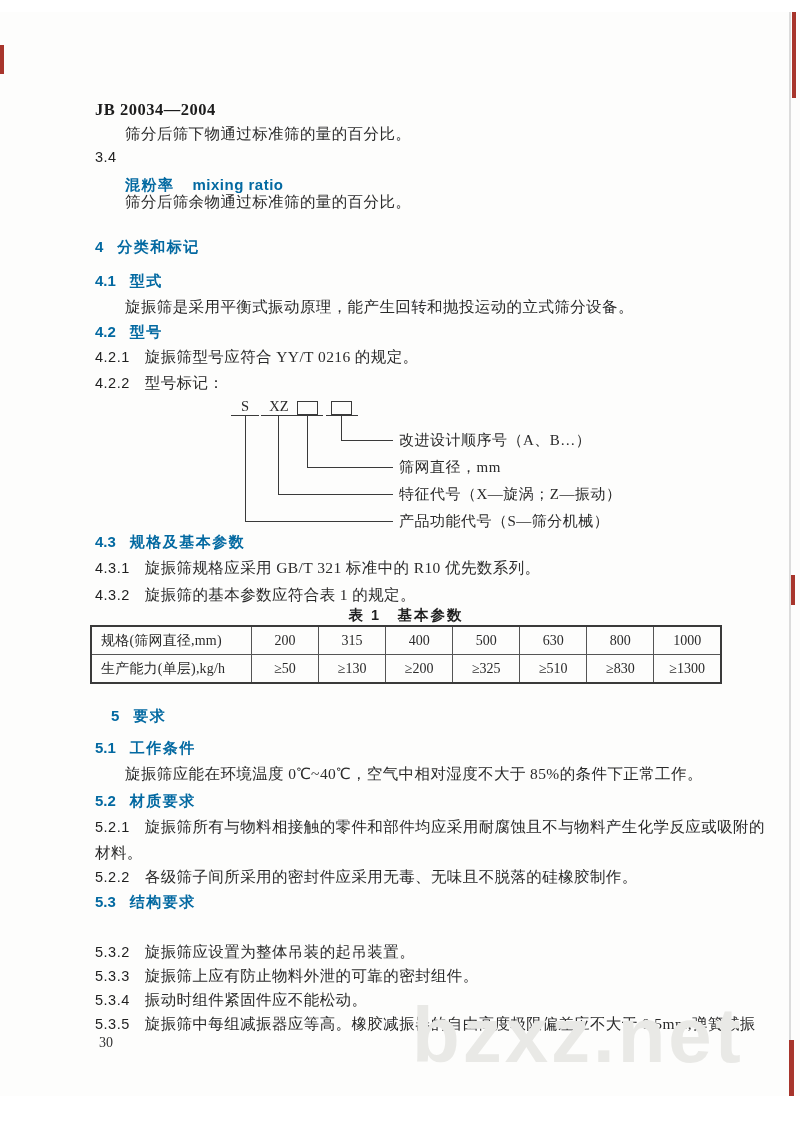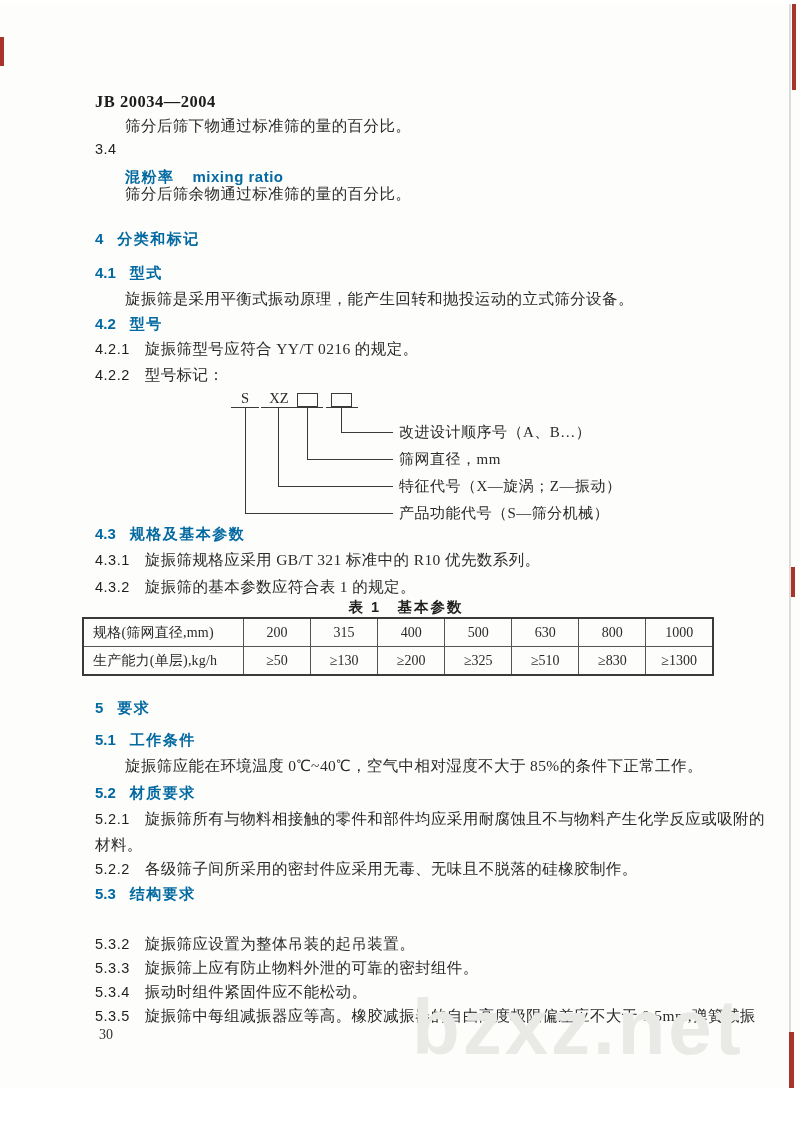--- a/index.html
+++ b/index.html
@@ -1,41 +1,41 @@
 <!DOCTYPE html>
 <html><head>
 <meta charset="utf-8">
 <style>
   html,body{margin:0;padding:0;}
   body{background:#ffffff;}
   #page{
     position:relative;
     width:800px;height:1084px;
-    margin:4px auto;
+    margin:12px auto;
     background:#fdfdfc;
     overflow:hidden;
     font-family:"Liberation Serif",serif;
     color:#262626;
   }
   .ln{position:absolute;white-space:nowrap;}
   .body-t{font-family:"Liberation Serif",serif;font-size:15.5px;line-height:20px;letter-spacing:0.4px;color:#2a2a2a;}
   .head-t{font-family:"Liberation Sans",sans-serif;font-weight:700;font-size:15px;line-height:20px;letter-spacing:1.5px;color:#0369a1;}
   .num-t{font-family:"Liberation Sans",sans-serif;font-weight:400;font-size:14.5px;letter-spacing:0.5px;color:#1f1f1f;margin-right:15px;}
   .hnum{margin-right:14px;letter-spacing:0;}
   .std-no{font-family:"Liberation Serif",serif;font-weight:700;font-size:16.5px;letter-spacing:0.5px;color:#1c1c1c;}
   .term-en{margin-left:18px;letter-spacing:0.5px;}
   
   .dline{position:absolute;background:#3a3a3a;}
   .dbox{position:absolute;width:19px;height:12px;border:1.2px solid #3a3a3a;background:transparent;}
   .dcode{position:absolute;font-family:"Liberation Serif",serif;font-size:14.5px;font-weight:400;color:#2a2a2a;text-align:center;}
   .dlabel{position:absolute;font-family:"Liberation Serif",serif;font-size:15px;letter-spacing:0.5px;color:#2a2a2a;white-space:nowrap;}
   
   .tbl-caption{position:absolute;left:90px;top:594px;width:632px;text-align:center;
     font-family:"Liberation Sans",sans-serif;font-weight:700;font-size:14.5px;letter-spacing:2px;color:#1f1f1f;}
-  table.basic{position:absolute;left:82px;top:613px;width:632px;border-collapse:collapse;table-layout:fixed;
+  table.basic{position:absolute;left:90px;top:613px;width:632px;border-collapse:collapse;table-layout:fixed;
     border:2px solid #3a3a3a;font-family:"Liberation Serif",serif;font-size:14px;color:#2a2a2a;}
   table.basic td{border:1px solid #555;height:27px;text-align:center;padding:0 2px;}
   table.basic td.rowlabel{text-align:left;padding-left:9px;letter-spacing:0.2px;width:148px;}
   
   .pageno{font-family:"Liberation Serif",serif;font-size:14px;color:#333;}
   .watermark{position:absolute;left:412px;top:978px;
     font-family:"Liberation Sans",sans-serif;font-weight:700;font-size:78px;letter-spacing:3px;
     color:#e9e9e6;white-space:nowrap;}
   .edge-shadow{position:absolute;left:789px;top:0;width:2px;height:1127px;background:#dcdcdc;}
   .edge-mark{position:absolute;background:#a8352c;}
@@ -131,21 +131,21 @@
       <td>≥130</td>
       <td>≥200</td>
       <td>≥325</td>
       <td>≥510</td>
       <td>≥830</td>
       <td>≥1300</td>
     </tr>
   </tbody>
     </table>
 
-  <div class="ln head-t" style="top:694px;left:95px">
+  <div class="ln head-t" style="top:694px;left:111px">
     <span class="hnum">5</span><span>要求</span>
   </div>
   <div class="ln head-t" style="top:726px;left:95px">
     <span class="hnum">5.1</span><span>工作条件</span>
   </div>
   <div class="ln body-t" style="top:752px;left:125px">旋振筛应能在环境温度 0℃~40℃，空气中相对湿度不大于 85%的条件下正常工作。</div>
   <div class="ln head-t" style="top:779px;left:95px">
     <span class="hnum">5.2</span><span>材质要求</span>
   </div>
   <div class="ln" style="top:805px;left:95px">

